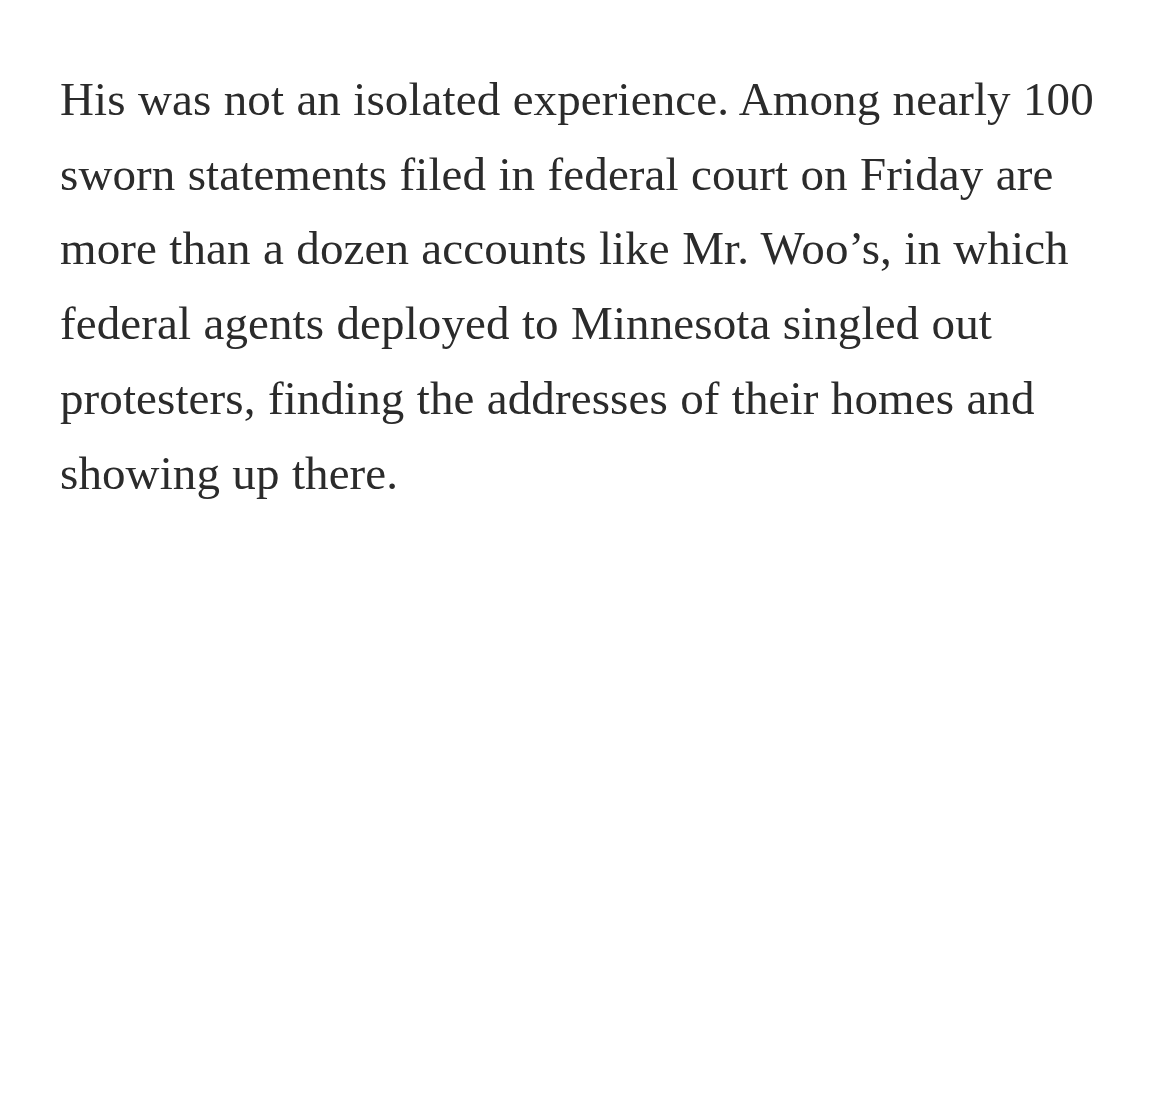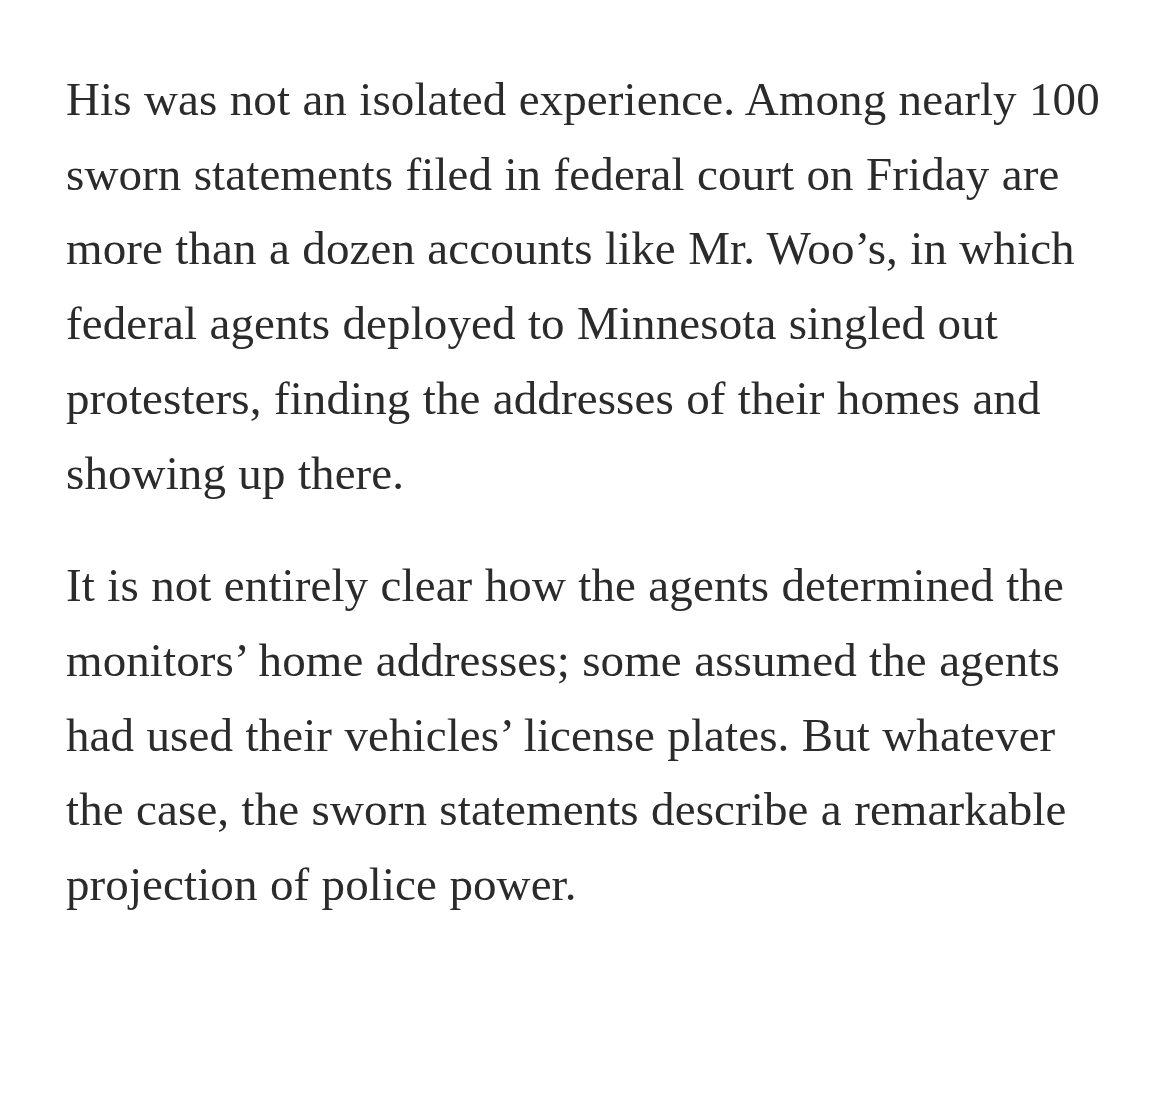--- a/index.html
+++ b/index.html
@@ -12,31 +12,30 @@
     height: 1107px;
     overflow: hidden;
     font-family: "Liberation Serif", "DejaVu Serif", serif;
   }
   .article {
     box-sizing: border-box;
     padding: 62px 60px 0 60px;
     width: 1170px;
   }
   .article p {
-    margin: 0 0 38px 6px;
+    margin: 0 0 38px 0;
     font-size: 47px;
     line-height: 1.59;
     color: #2b2b2b;
     font-weight: 400;
     letter-spacing: 0.1px;
     word-spacing: 0.5px;
   }
   .article p:last-child {
     margin-bottom: 0;
   }
 </style>
 </head>
 <body>
 
 <div class="article">
   <p>His was not an isolated experience. Among nearly 100 sworn statements filed in federal court on Friday are more than a dozen accounts like Mr. Woo’s, in which federal agents deployed to Minnesota singled out protesters, finding the addresses of their homes and showing up there.</p>
-  <p>It is not entirely clear how the agents determined the monitors’ home addresses; some assumed the agents had used their vehicles’ license plates. But whatever the case, the sworn statements describe a remarkable projection of police power.</p>
 </div>
 
 </body></html>

